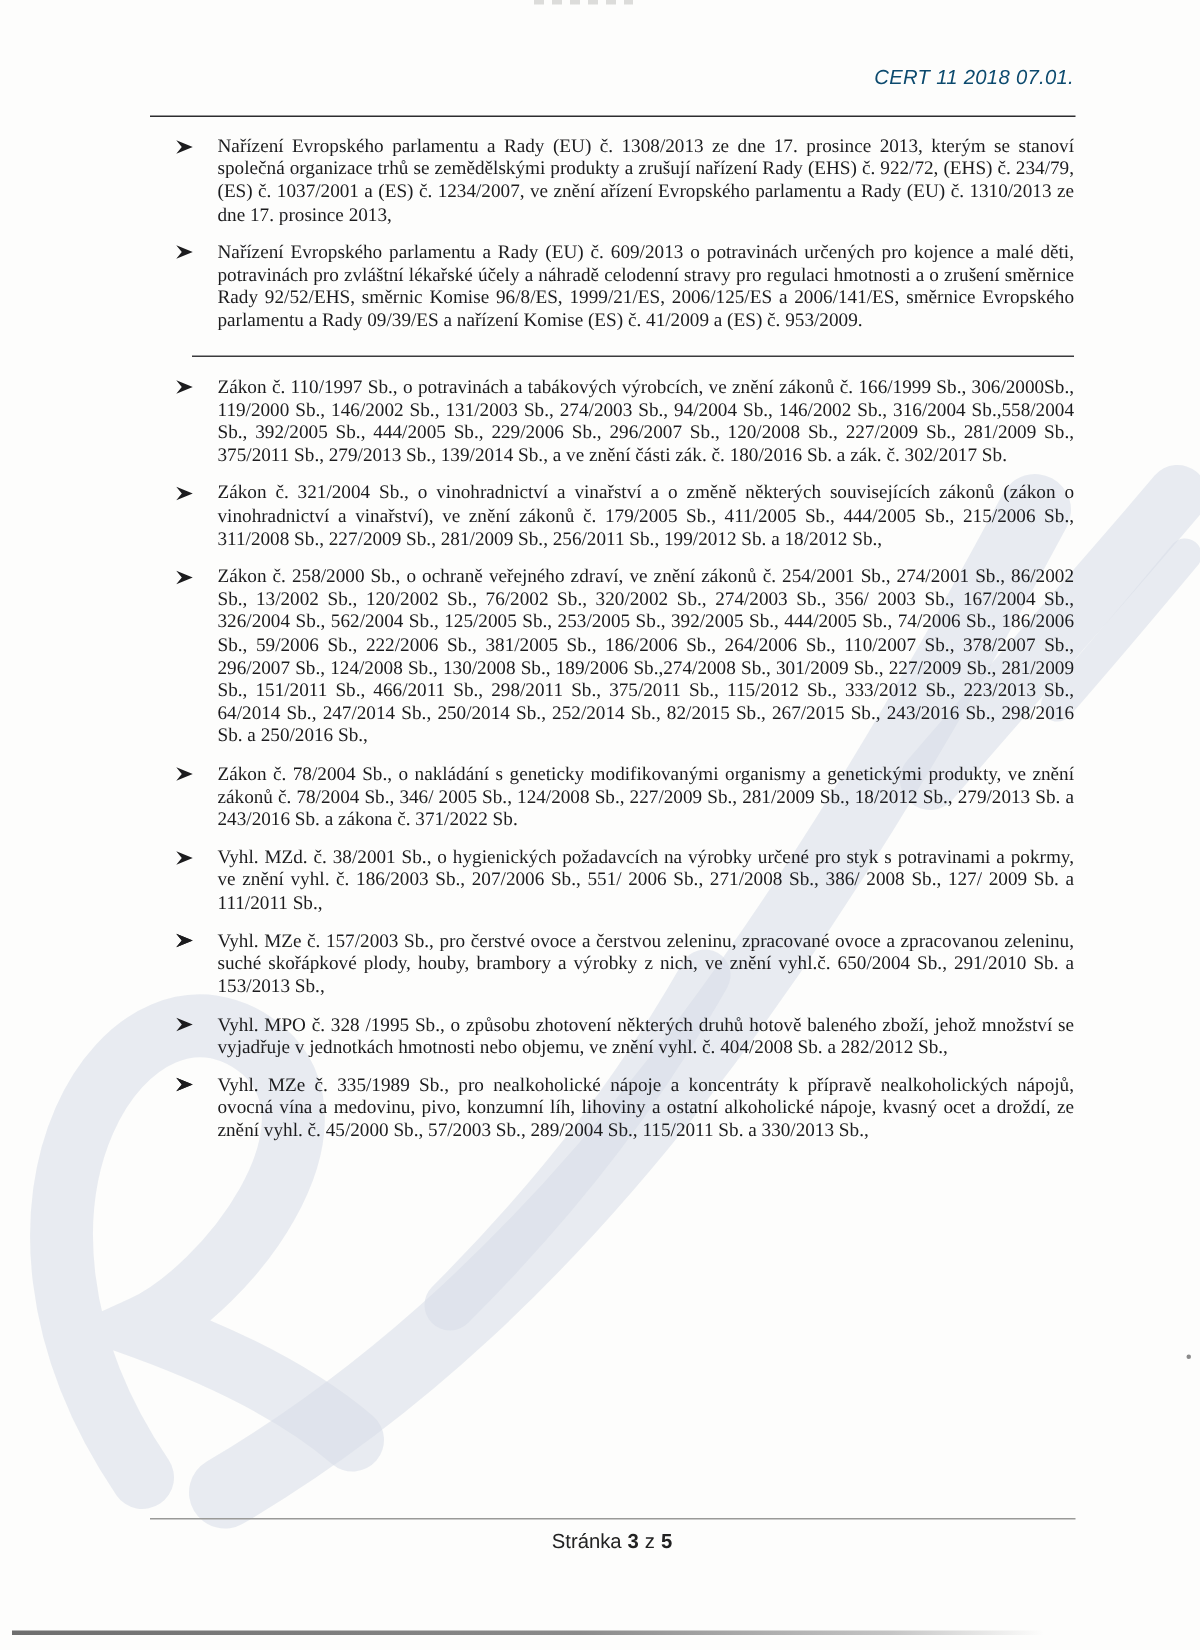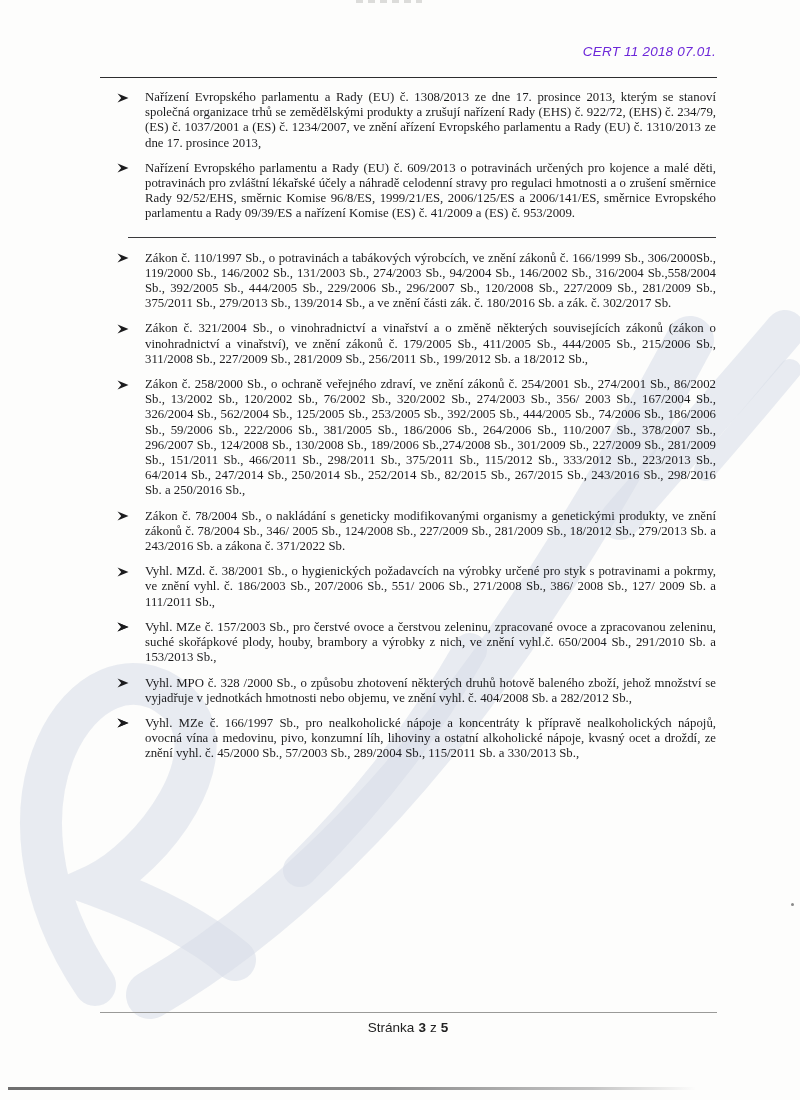--- a/index.html
+++ b/index.html
@@ -30,21 +30,21 @@
     position: absolute; top: 903px; left: 791px; width: 3px; height: 3px;
     background: #8a8a8a; border-radius: 50%; z-index: 0;
   }
   
   .page { position: relative; z-index: 1; }
   .header {
     position: absolute; top: 44px; left: 100px; width: 616px;
     text-align: right;
     font-family: "Liberation Sans", sans-serif;
     font-style: italic; font-size: 13.5px; letter-spacing: 0.2px;
-    color: #6d28d9;
+    color: #0c4a6e;
   }
   .header-rule {
     position: absolute; top: 77px; left: 100px; width: 617px;
     border: 0; border-top: 1.7px solid #2d2d2f; margin: 0;
   }
   
   .doc-main {
     position: absolute; top: 90px; left: 100px; width: 616px;
   }
   .list-item {
@@ -148,31 +148,31 @@
           </span></div>
         <div class="list-item"><span class="bullet">
             <svg viewBox="0 0 12 10">
               <path d="M0.5 0.5 L11.5 5 L0.5 9.5 L4.2 5 Z" fill="#1c1c1e"></path>
             </svg>
           </span><span class="item-text"><span class="b">Vyhl. MZe č. 157/2003 Sb., pro čerstvé ovoce a čerstvou zeleninu, zpracované ovoce a zpracovanou zeleninu, suché skořápkové plody, houby, brambory a výrobky z nich</span><span>, ve znění vyhl.č. 650/2004 Sb., 291/2010 Sb. a 153/2013 Sb.,</span></span></div>
         <div class="list-item"><span class="bullet">
             <svg viewBox="0 0 12 10">
               <path d="M0.5 0.5 L11.5 5 L0.5 9.5 L4.2 5 Z" fill="#1c1c1e"></path>
             </svg>
-          </span><span class="item-text"><span class="b">Vyhl. MPO č. 328 /2000 Sb., o způsobu zhotovení některých druhů hotově baleného zboží, jehož množství se vyjadřuje v jednotkách hmotnosti nebo objemu</span><span>, ve znění vyhl. č. 404/2008 Sb. a 282/2012 Sb.,</span></span></div>
+          </span><span class="item-text"><span class="b">Vyhl. MPO č. 328 /1995 Sb., o způsobu zhotovení některých druhů hotově baleného zboží, jehož množství se vyjadřuje v jednotkách hmotnosti nebo objemu</span><span>, ve znění vyhl. č. 404/2008 Sb. a 282/2012 Sb.,</span></span></div>
         <div class="list-item"><span class="bullet">
             <svg viewBox="0 0 12 10">
               <path d="M0.5 0.5 L11.5 5 L0.5 9.5 L4.2 5 Z" fill="#1c1c1e"></path>
             </svg>
           </span></div>
         <div class="list-item"><span class="bullet">
             <svg viewBox="0 0 12 10">
               <path d="M0.5 0.5 L11.5 5 L0.5 9.5 L4.2 5 Z" fill="#1c1c1e"></path>
             </svg>
-          </span><span class="item-text"><span class="b">Vyhl. MZe č. 166/1997 Sb., pro nealkoholické nápoje a koncentráty k přípravě nealkoholických nápojů, ovocná vína a medovinu, pivo, konzumní líh, lihoviny a ostatní alkoholické nápoje, kvasný ocet a droždí</span><span>, ze znění vyhl. č. 45/2000 Sb., 57/2003 Sb., 289/2004 Sb., 115/2011 Sb. a 330/2013 Sb.,</span></span></div>
+          </span><span class="item-text"><span class="b">Vyhl. MZe č. 335/1989 Sb., pro nealkoholické nápoje a koncentráty k přípravě nealkoholických nápojů, ovocná vína a medovinu, pivo, konzumní líh, lihoviny a ostatní alkoholické nápoje, kvasný ocet a droždí</span><span>, ze znění vyhl. č. 45/2000 Sb., 57/2003 Sb., 289/2004 Sb., 115/2011 Sb. a 330/2013 Sb.,</span></span></div>
       </section>
   </main>
 
   <hr class="footer-rule">
   <div class="footer">
     <span class="footer-text">
       <span>Stránka</span>
       <span class="num">3</span>
       <span>z</span>
       <span class="num">5</span>

